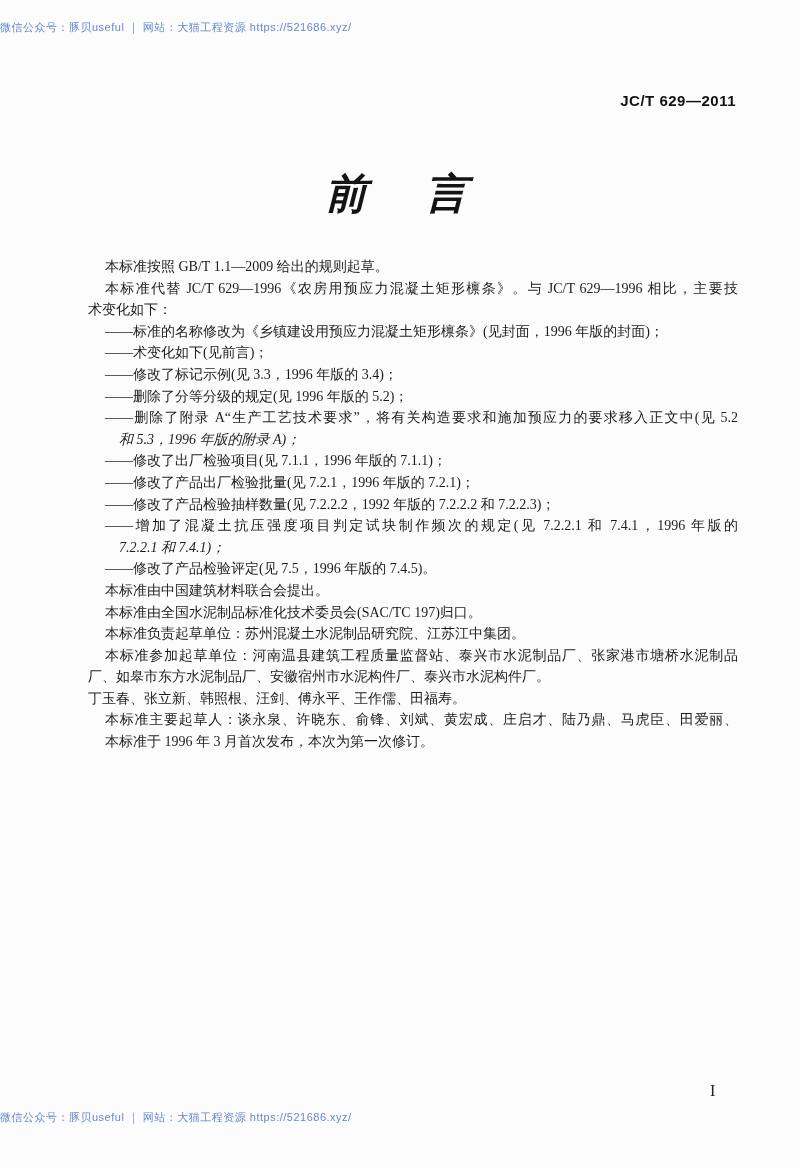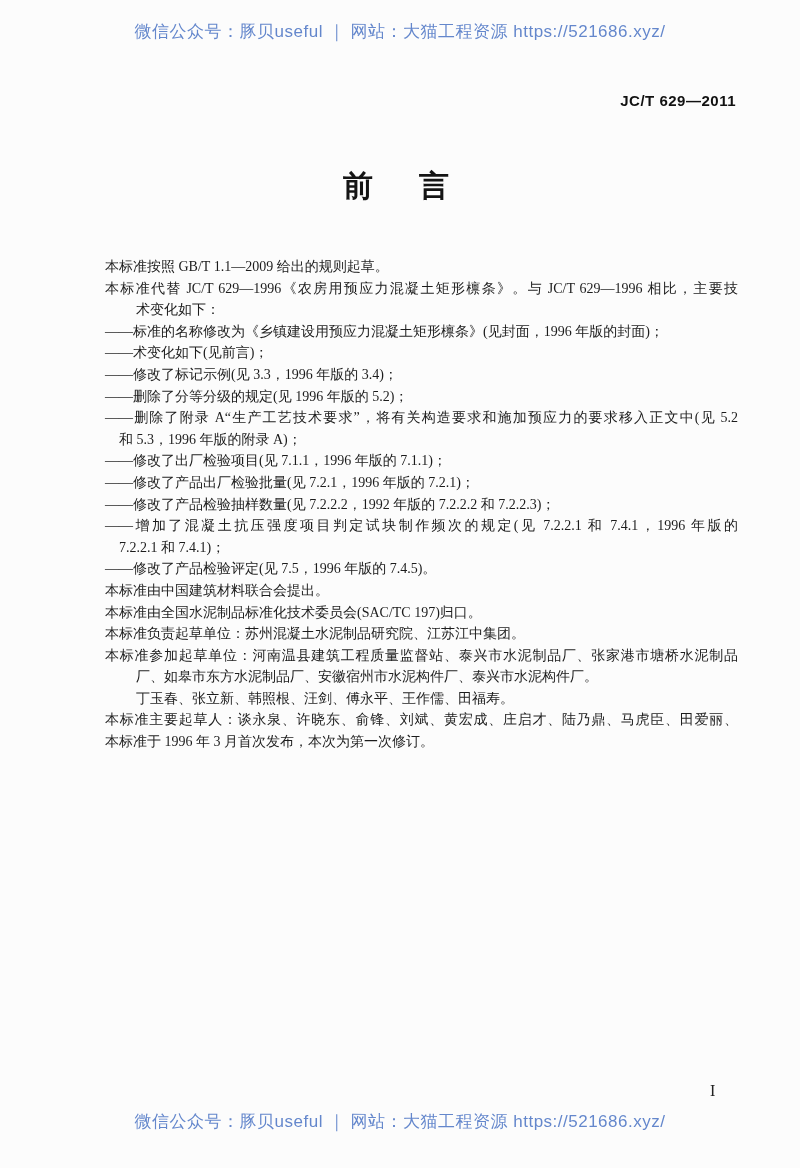--- a/index.html
+++ b/index.html
@@ -14,22 +14,22 @@
     margin: 0 auto;
     background: #fcfcfc;
     overflow: hidden;
     font-family: "Liberation Serif", "DejaVu Serif", serif;
     color: #1e1e1e;
   }
   .watermark {
     position: absolute;
     left: 0;
     width: 100%;
-    text-align: center;
-    font-size: 17px;
+    text-align: left;
+    font-size: 11px;
     letter-spacing: 0.5px;
     font-family: "Liberation Sans", "DejaVu Sans", sans-serif;
     opacity: 0.85;
     white-space: nowrap;
   }
   .watermark.top { top: 20px; }
   .watermark.bottom { top: 1110px; }
   .doc-code {
     position: absolute;
     top: 92px;
@@ -40,41 +40,42 @@
     letter-spacing: 0.5px;
     color: #111;
   }
   .title {
     position: absolute;
     top: 166px;
     left: 0;
     width: 100%;
     margin: 0;
     text-align: center;
-    font-size: 30px;
+    font-size: 42px;
     font-weight: bold;
     letter-spacing: 8px;
     color: #141414;
+    font-style: italic;
   }
   .body-text {
     position: absolute;
     top: 256px;
     left: 88px;
     width: 650px;
     font-size: 14px;
     color: #1c1c1c;
   }
   .line {
     line-height: 21.6px;
     min-height: 21.6px;
     white-space: normal;
   }
   .line.para  { padding-left: 17px; }
-  .line.flush { padding-left: 0; margin-left: 48px; }
-  .line.cont  { padding-left: 31px; }
+  .line.flush { padding-left: 0; }
+  .line.cont  { padding-left: 31px; font-style: italic; }
   .line.just  {
     text-align: justify;
     text-align-last: justify;
   }
   .page-num {
     position: absolute;
     top: 1082px;
     left: 710px;
     font-size: 16px;
     color: #222;

